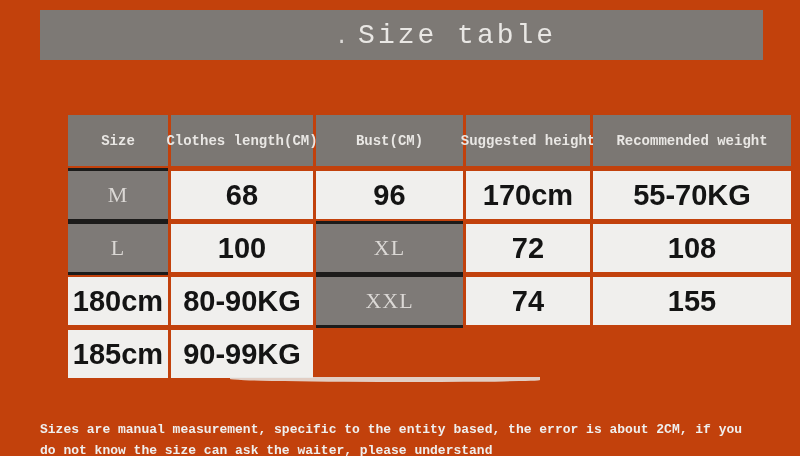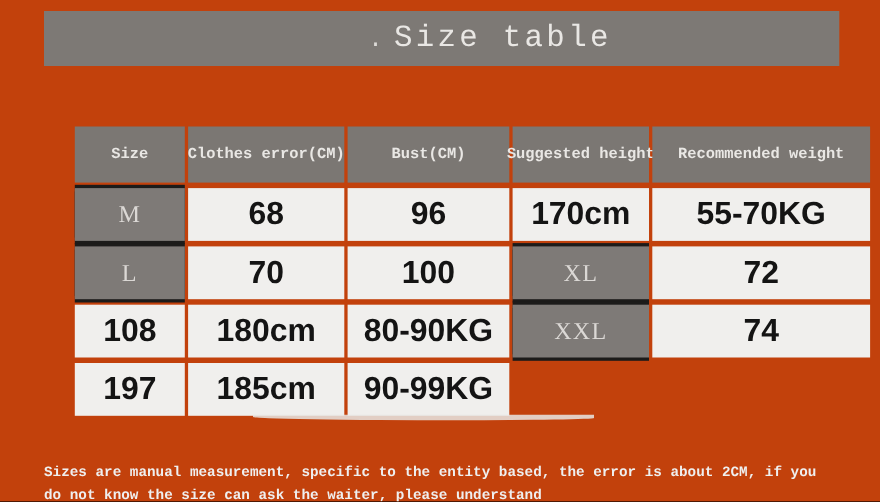--- a/index.html
+++ b/index.html
@@ -90,44 +90,43 @@
 
 <div id="stage">
 
   <div id="title-band">
     <div class="title-inner"><span class="dot">.</span><span>Size table</span></div>
   </div>
 
   <div id="size-table">
 
     <div class="hcell">Size</div>
-    <div class="hcell">Clothes error(CM)</div>
+    <div class="hcell">Clothes length(CM)</div>
     <div class="hcell">Bust(CM)</div>
     <div class="hcell">Suggested height</div>
     <div class="hcell">Recommended weight</div>
 
     <div class="scell">M</div>
     <div class="dcell">68</div>
     <div class="dcell">96</div>
     <div class="dcell">170cm</div>
     <div class="dcell">55-70KG</div>
 
     <div class="scell">L</div>
-    <div class="dcell">70</div>
     <div class="dcell">100</div>
 
     <div class="scell">XL</div>
     <div class="dcell">72</div>
     <div class="dcell">108</div>
     <div class="dcell">180cm</div>
     <div class="dcell">80-90KG</div>
 
     <div class="scell">XXL</div>
     <div class="dcell">74</div>
-    <div class="dcell">197</div>
+    <div class="dcell">155</div>
     <div class="dcell">185cm</div>
     <div class="dcell">90-99KG</div>
   </div>
 
   <div id="table-artifact"></div>
 
   <div id="footer-note">
     <div>Sizes are manual measurement, specific to the entity based, the error is about 2CM, if you</div>
     <div>do not know the size can ask the waiter, please understand</div>
   </div>

